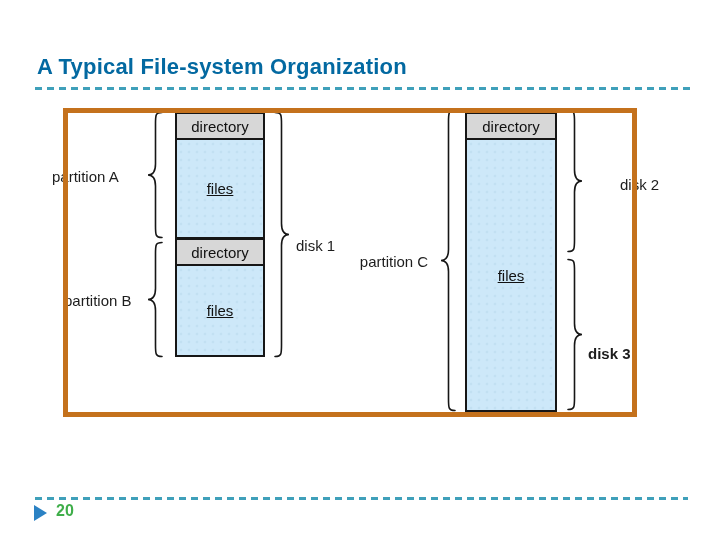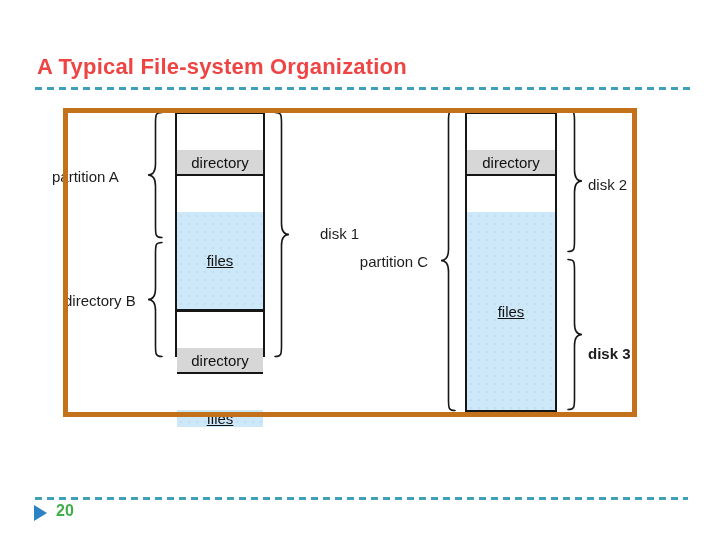--- a/index.html
+++ b/index.html
@@ -10,21 +10,21 @@
     position:relative;
     overflow:hidden;
   }
   .abs{position:absolute;}
 
   
   .slide-title{
     left:37px;top:54px;
     font-size:22px;font-weight:bold;
     letter-spacing:.2px;
-    color:#ef4444;
+    color:#0369a1;
     white-space:nowrap;
   }
   .dash-rule{
     height:3px;
     background:repeating-linear-gradient(90deg,#3fa0ba 0 7px,transparent 7px 12px);
   }
   .title-rule{left:35px;top:87px;width:657px;}
   .footer-rule{left:35px;top:497px;width:653px;}
 
   
@@ -42,21 +42,21 @@
     display:flex;flex-direction:column;
     border:2px solid #161616;
     box-sizing:border-box;
     background:#fff;
     z-index:1;
   }
   .left-stack{left:175px;top:112px;width:90px;height:245px;}
   .right-stack{left:465px;top:112px;width:92px;height:300px;}
   .sec{
     display:flex;align-items:center;justify-content:center;
-    font-size:15px;color:#111;margin-top:36px;
+    font-size:15px;color:#111;
   }
   .sec.dir{
     flex:none;height:24px;
     background:#d7d7d7;
     border-bottom:2px solid #161616;
   }
   .sec.files{
     flex:1;
     background-color:#cde8f9;
     background-image:radial-gradient(circle at 4px 4px,#c2e0f2 1.5px,transparent 1.6px);
@@ -120,23 +120,23 @@
     <path d="M16,1.5 C9.5,1.5 9.5,4 9.5,13 L9.5,140.5 C9.5,147.5 7,151.5 2,151.5 C7,151.5 9.5,155.5 9.5,162.5 L9.5,290 C9.5,299 9.5,301.5 16,301.5"></path>
   </svg>
 <svg class="abs brace" style="left:562px;top:109px;" width="22" height="144" viewBox="0 0 22 144">
     <path d="M6,1.5 C12.5,1.5 12.5,4 12.5,13 L12.5,61 C12.5,68 15,72 20,72 C15,72 12.5,76 12.5,83 L12.5,131 C12.5,140 12.5,142.5 6,142.5"></path>
   </svg>
 <svg class="abs brace" style="left:562px;top:258px;" width="22" height="153" viewBox="0 0 22 153">
     <path d="M6,1.5 C12.5,1.5 12.5,4 12.5,13 L12.5,65.5 C12.5,72.5 15,76.5 20,76.5 C15,76.5 12.5,80.5 12.5,87.5 L12.5,140 C12.5,149 12.5,151.5 6,151.5"></path>
   </svg>
 
 <div class="abs lbl" style="left:52px;top:168px;">partition A</div>
-<div class="abs lbl" style="left:64px;top:292px;">directory B</div>
-<div class="abs lbl" style="left:296px;top:225px;margin-left:24px;">disk 1</div>
+<div class="abs lbl" style="left:64px;top:292px;">partition B</div>
+<div class="abs lbl" style="left:296px;top:237px;">disk 1</div>
 <div class="abs lbl right-align" style="left:352px;top:253px;width:84px;">partition C</div>
-<div class="abs lbl" style="left:588px;top:176px;">disk 2</div>
+<div class="abs lbl" style="left:620px;top:176px;">disk 2</div>
 <div class="abs lbl" style="left:588px;top:345px;font-weight:bold;">disk 3</div>
 
 <div class="abs frame-border"></div>
 
 <div class="abs dash-rule footer-rule"></div>
 <div class="abs bullet"></div>
 <div class="abs page-num">20</div>
 
 </body></html>

